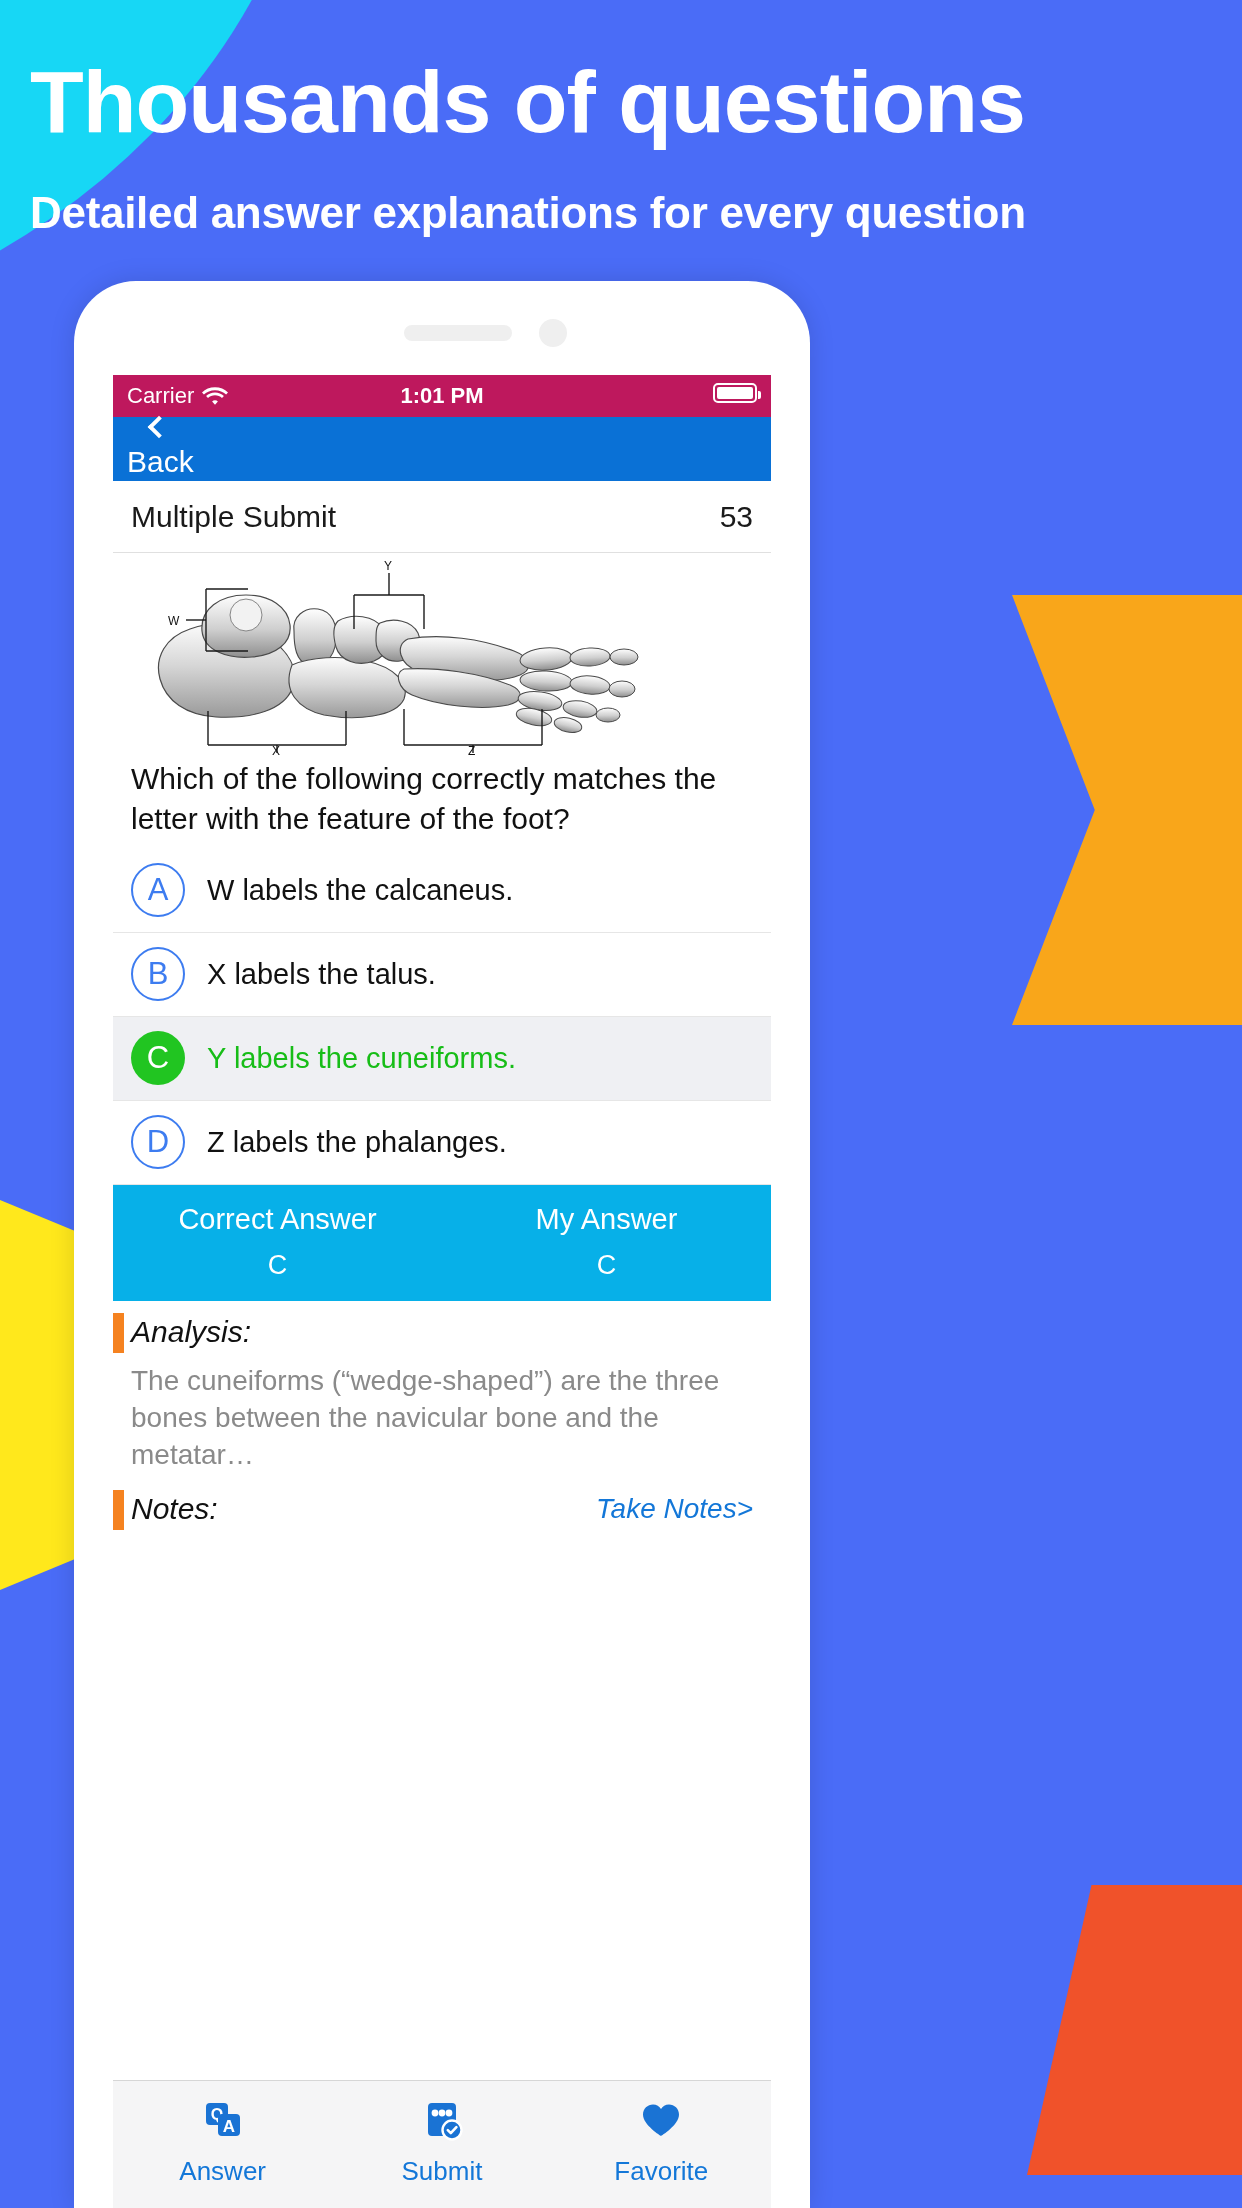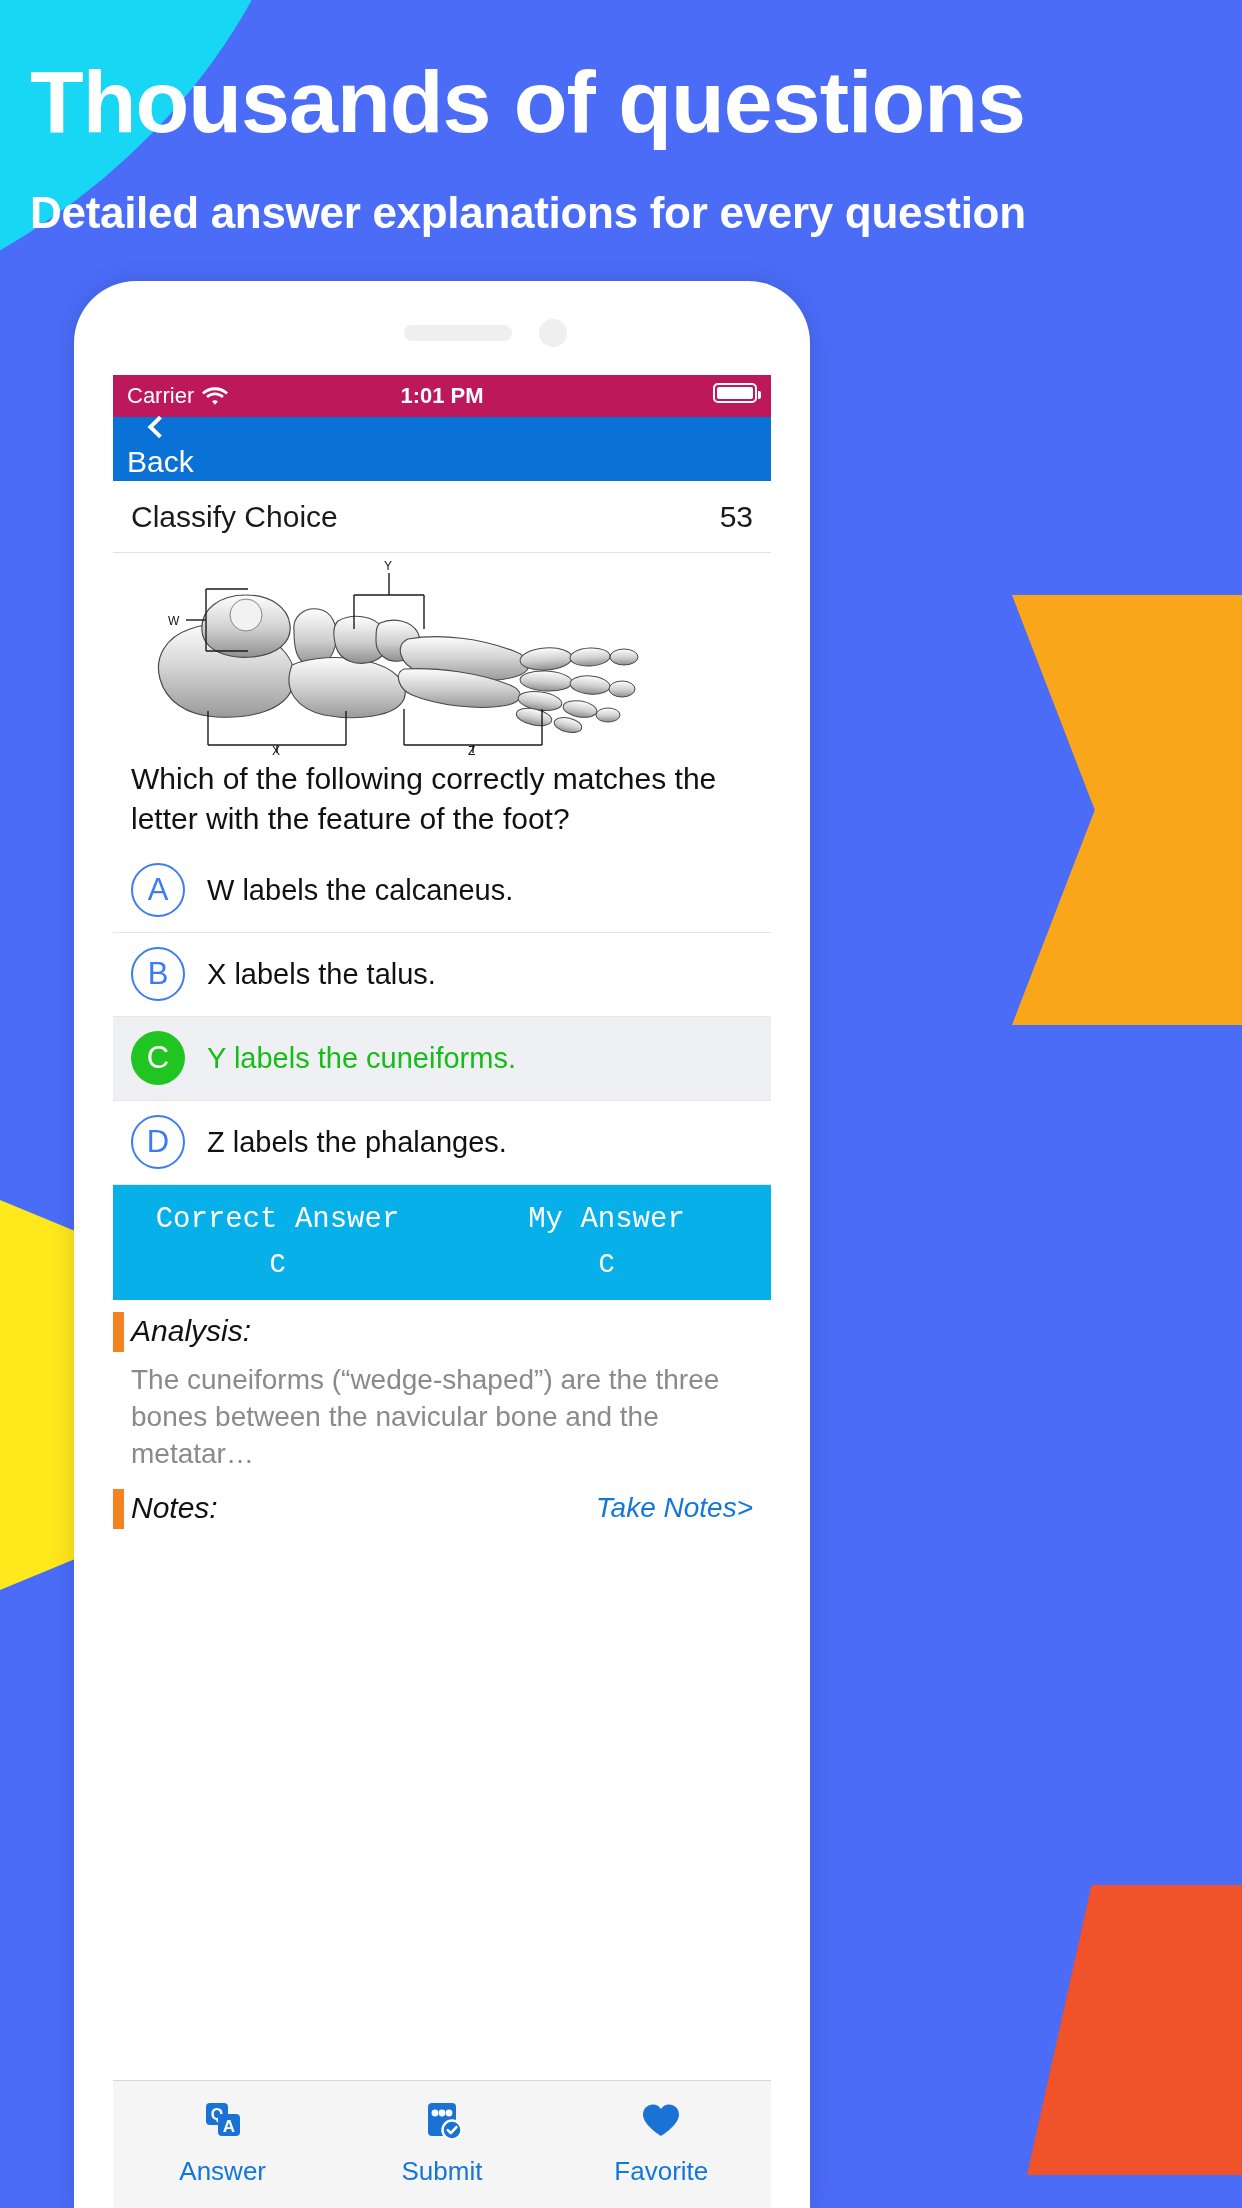--- a/index.html
+++ b/index.html
@@ -136,21 +136,20 @@
   }
   .bullet.plain { border:2.5px solid #3d7cf0; color:#3d7cf0; background:#fff; }
   .bullet.correct { background:#21c521; color:#fff; border:none; }
   .opt-text { font-size:29px; color:#111; }
   .opt-text.green { color:#17bd17; }
 
   
   .answer-band {
     background:#07b0e8; color:#fff; display:flex;
     padding:18px 0 20px 0;
-    font-family:Liberation Mono, monospace;
   }
   .ab-col { flex:1; text-align:center; }
   .ab-title { font-size:29px; padding-bottom:14px; }
   .ab-val { font-size:27px; }
 
   
   .sec { position:relative; padding:14px 18px 6px 18px; background:#fff; }
   .sec-head { display:flex; align-items:center; justify-content:space-between;font-style:italic; }
   .sec-title { font-size:30px; color:#111; }
   .bar {
@@ -213,21 +212,21 @@
     </div>
 
     <div class="navbar">
       <div class="back-btn">
         <span class="chev"></span>
         <span>Back</span>
       </div>
     </div>
 
     <div class="meta-row">
-      <div class="meta-type">Classify Choice</div>
+      <div class="meta-type">Multiple Submit</div>
       <div class="meta-num">53</div>
     </div>
 
     <div class="figure-box">
       <svg class="figure-svg" width="600" height="196" viewBox="0 0 600 196">
 
         <defs>
           <linearGradient id="bg1" x1="0" y1="0" x2="0" y2="1">
             <stop offset="0%" stop-color="#fcfcfc"></stop>
             <stop offset="45%" stop-color="#d6d6d6"></stop>

